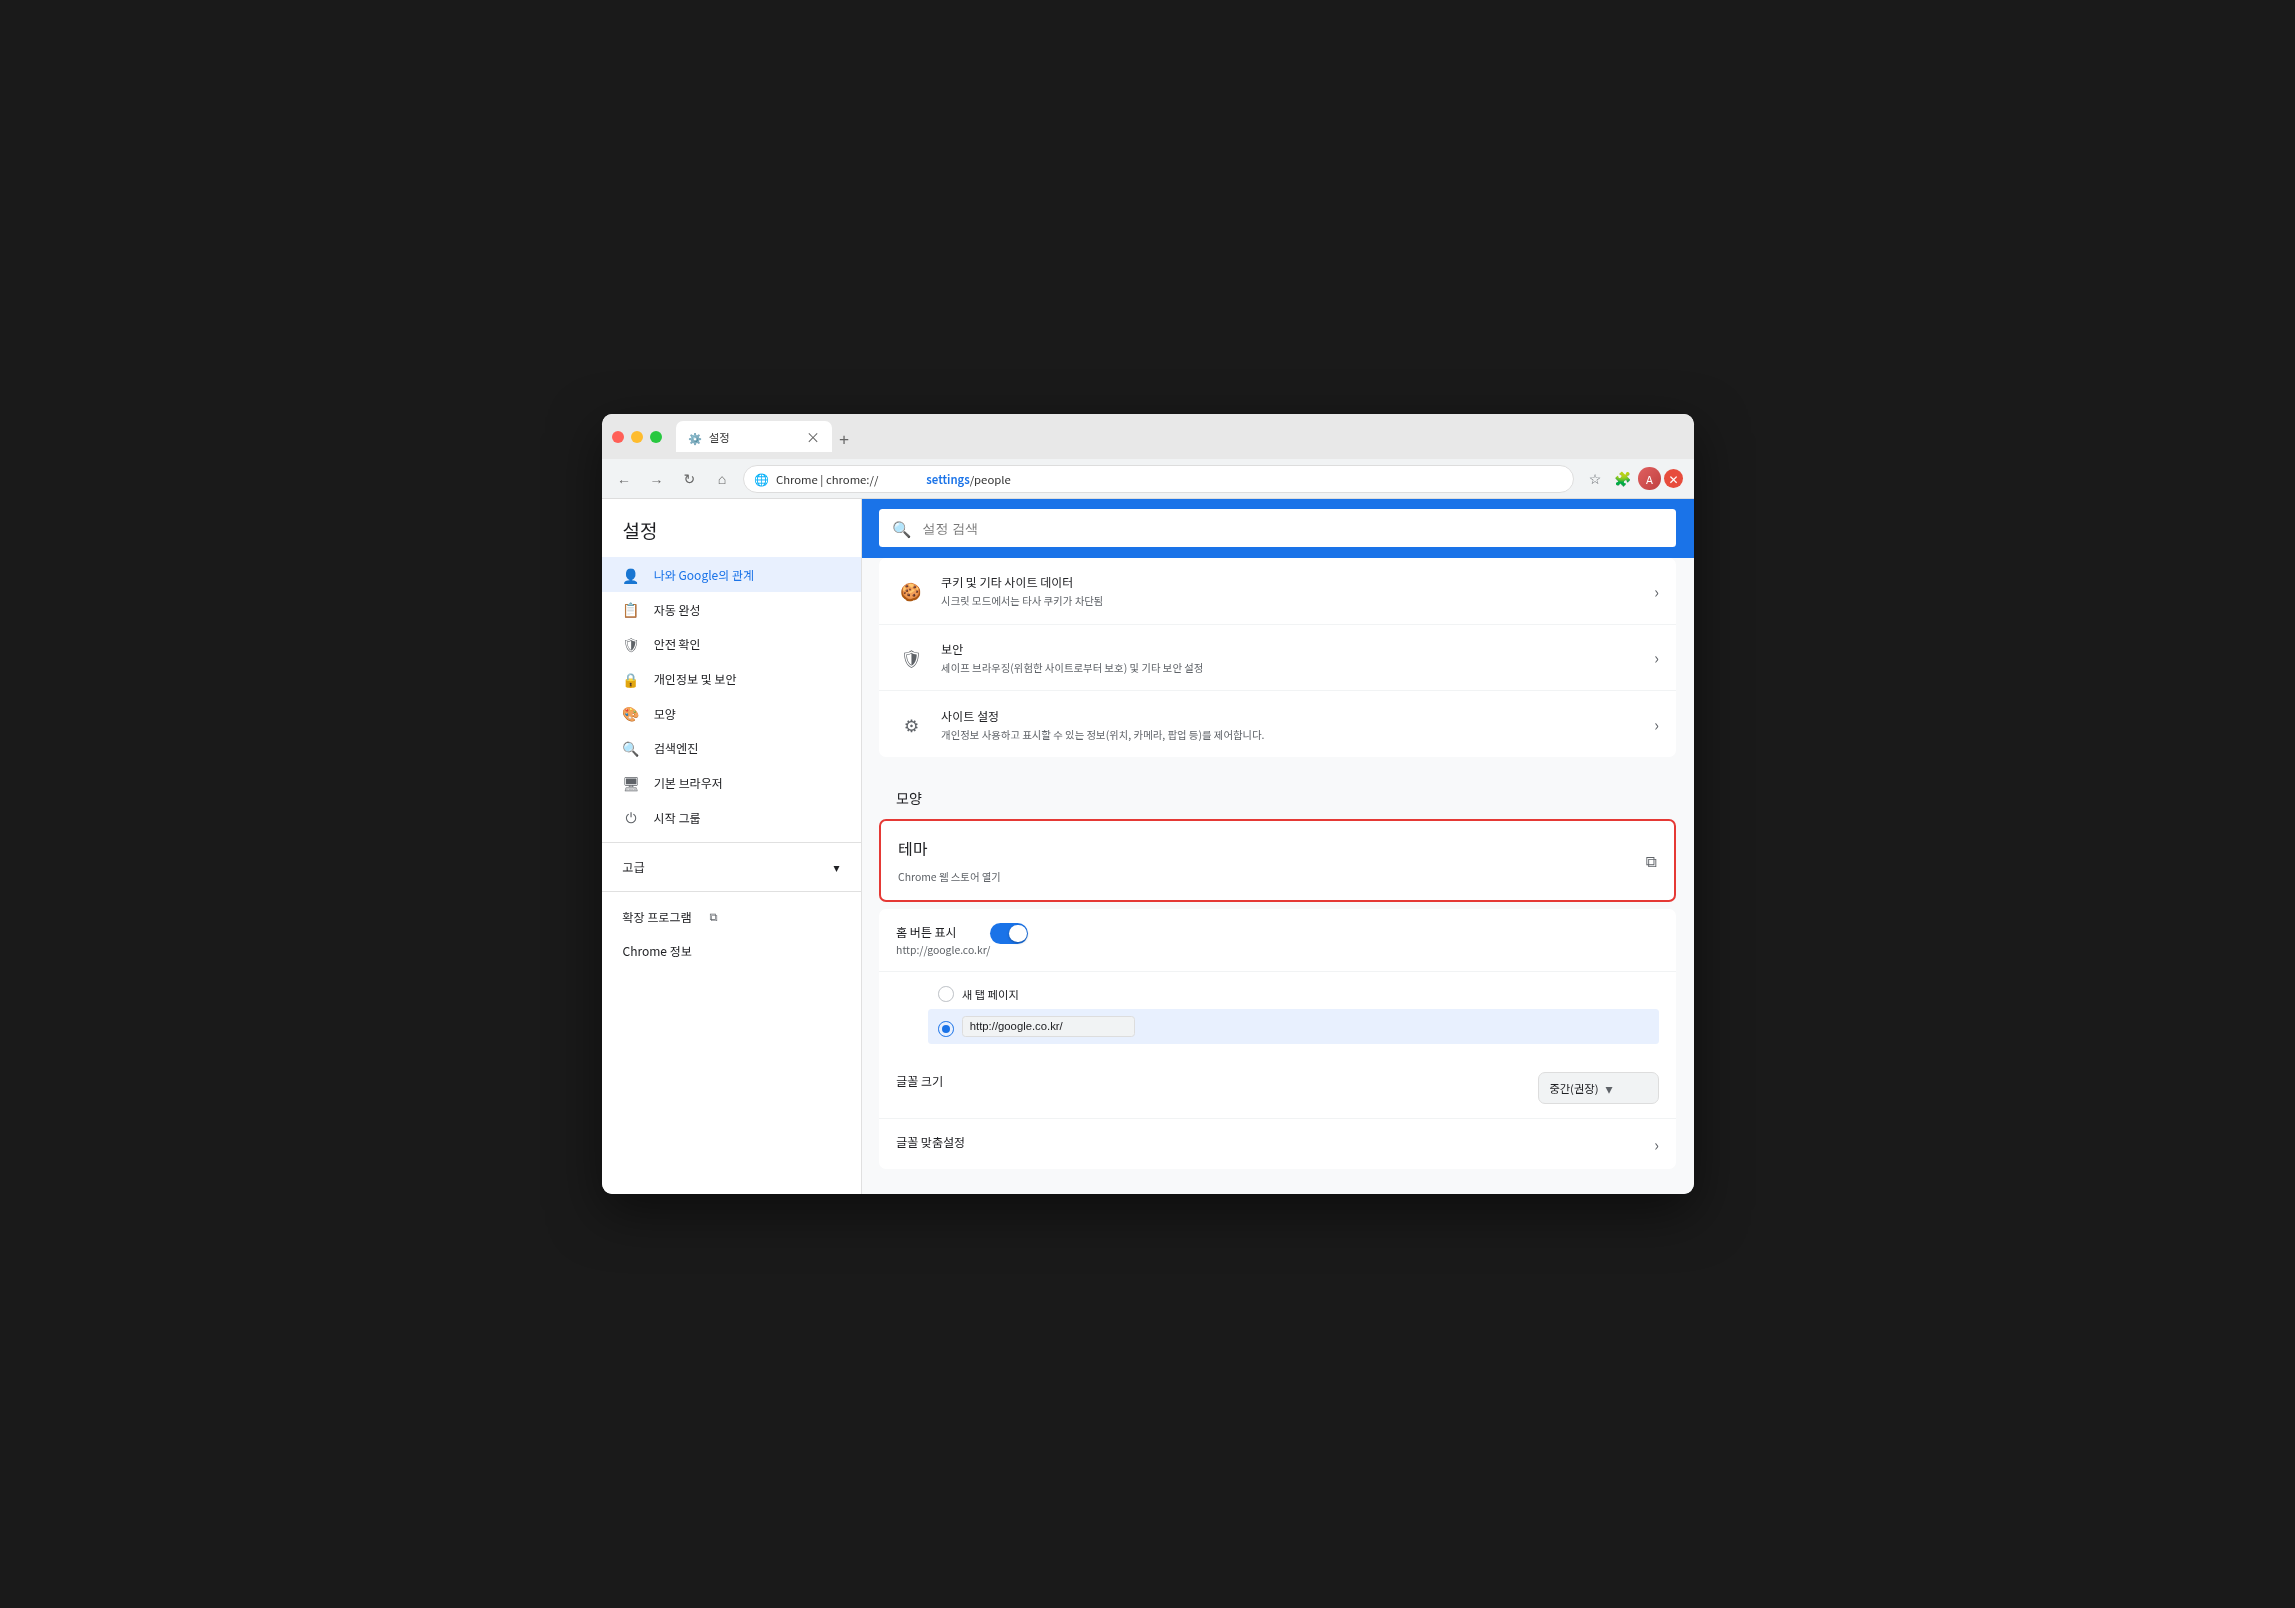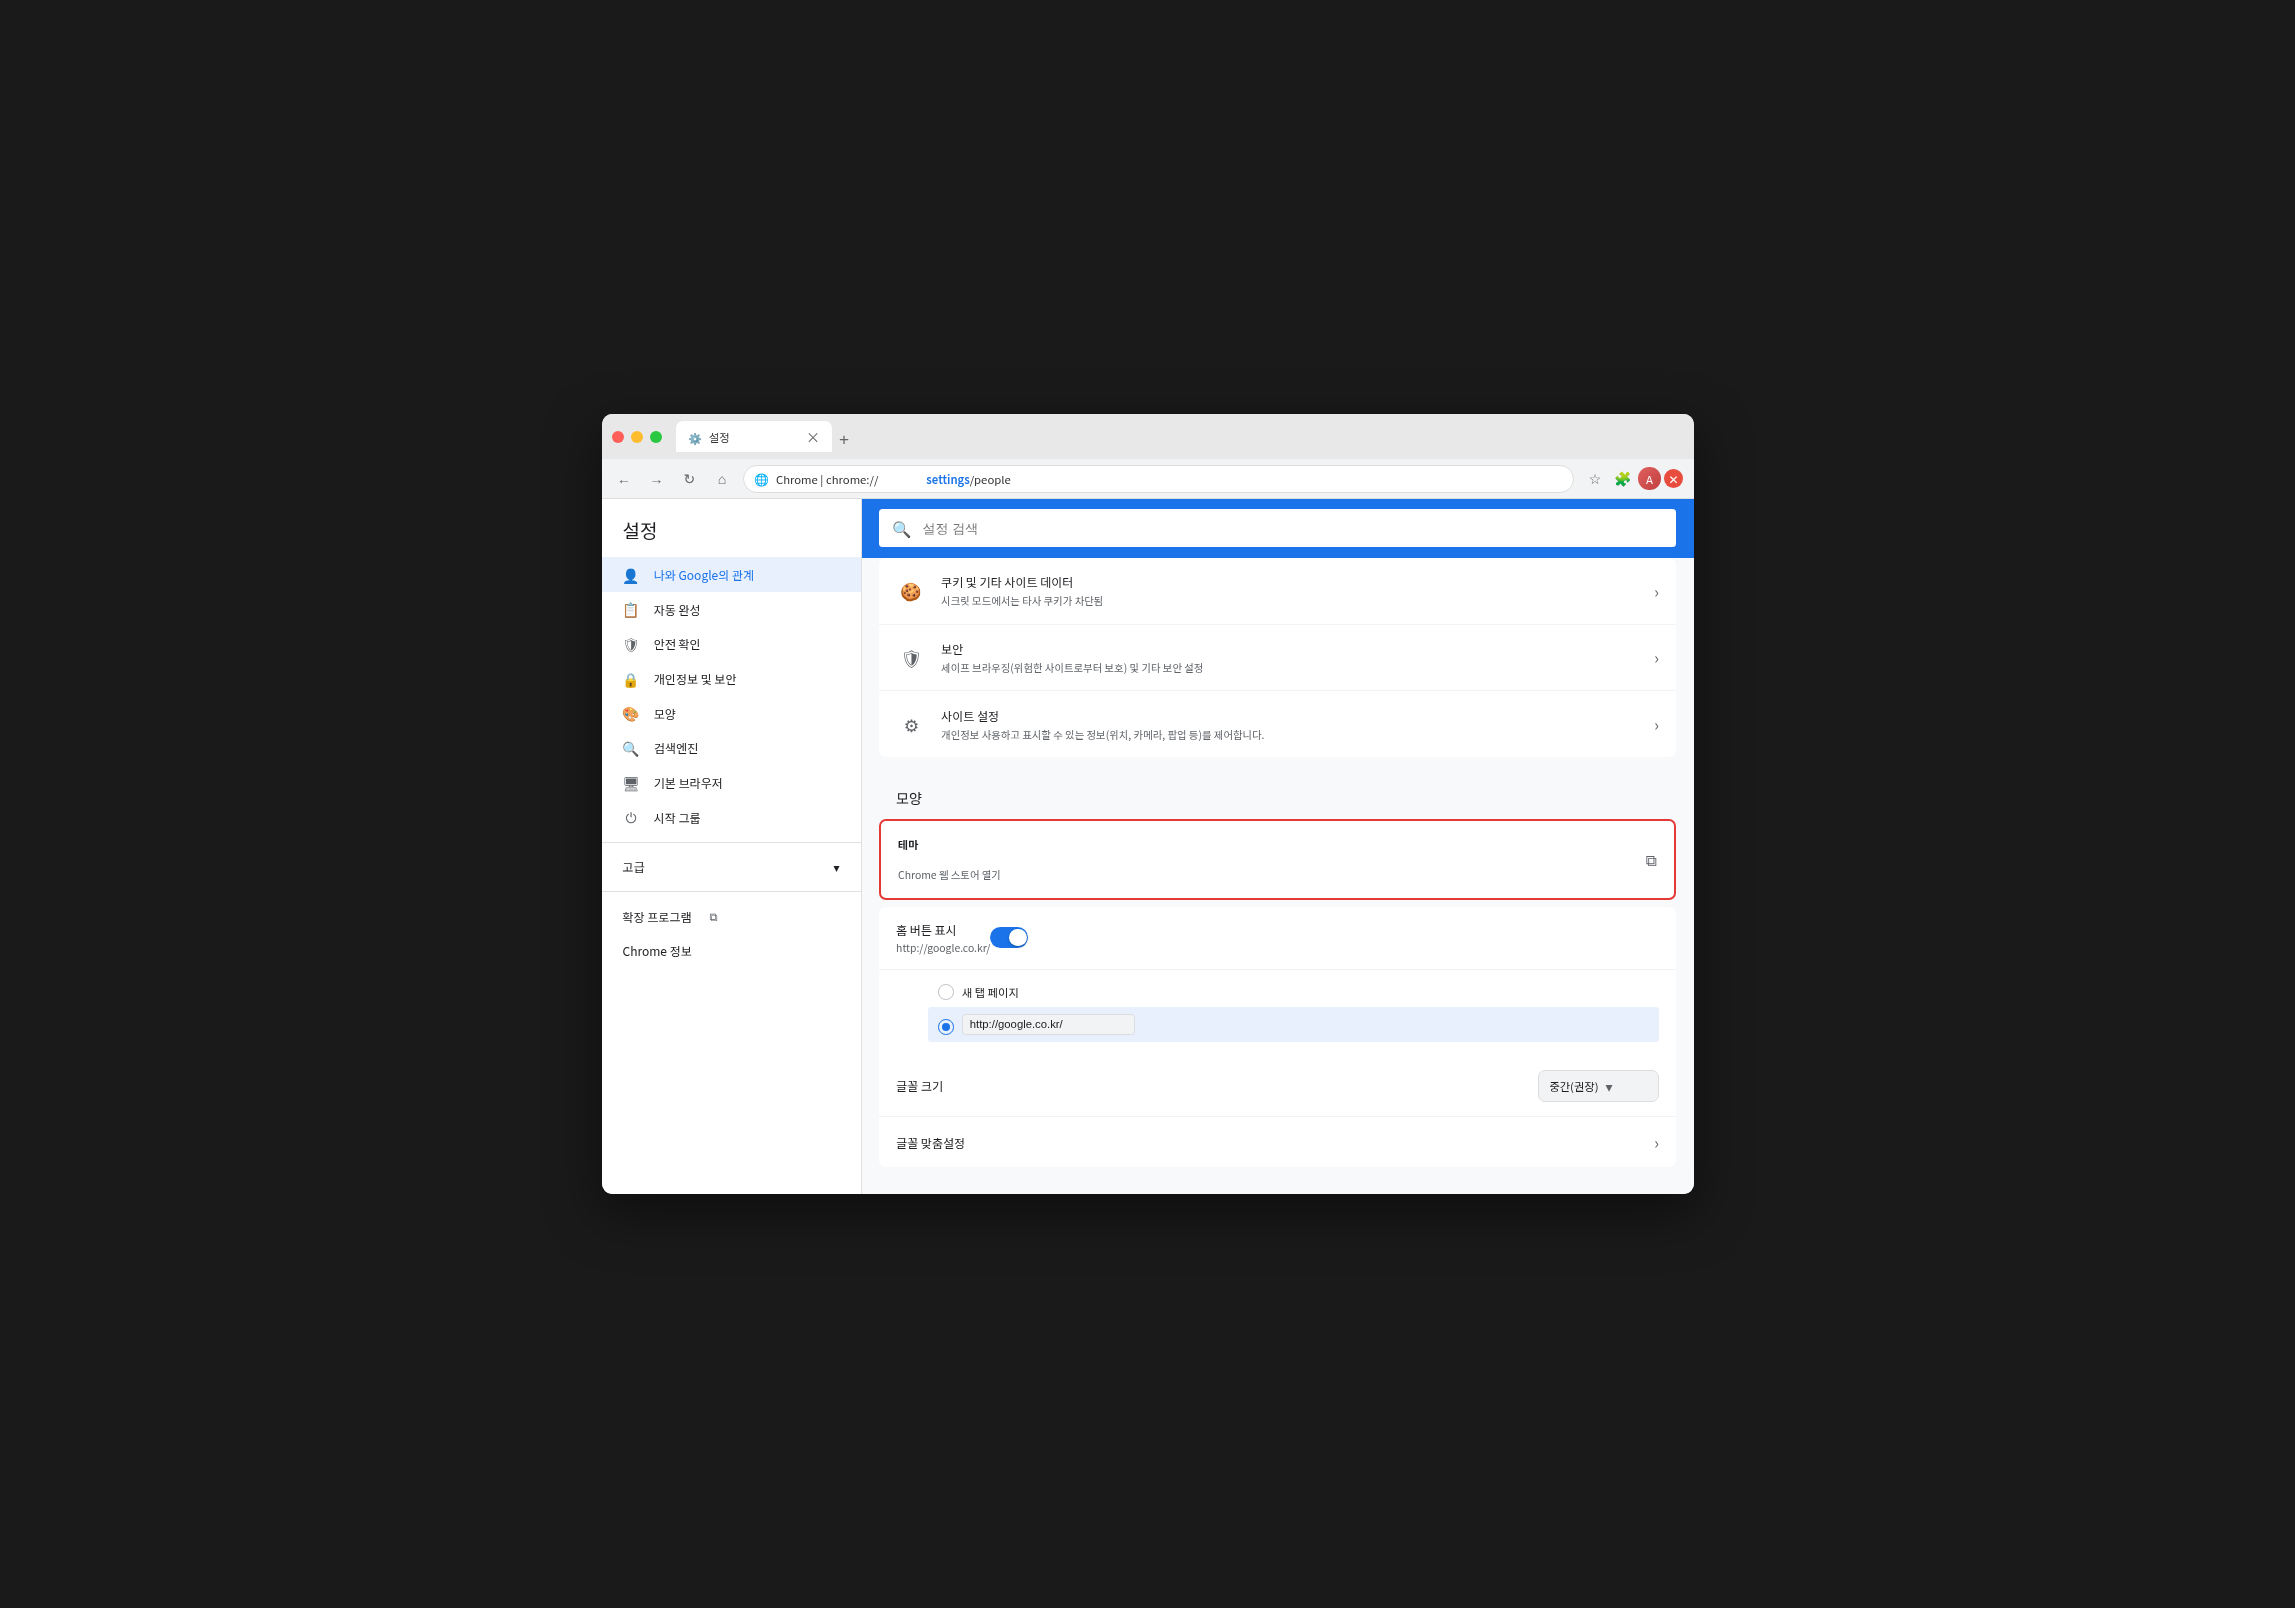--- a/index.html
+++ b/index.html
@@ -328,31 +328,30 @@
       overflow: hidden;
     }
     .theme-row {
       display: flex;
       align-items: center;
       padding: 15.6px 17.3px;
       cursor: pointer;
     }
     .theme-text { flex: 1; }
     .theme-title {
-      font-size: 11px;
-      color: #202124;
-      margin-bottom: 15px;
-      font-weight: bold;
+      font-size: 16px;
+      color: #202124;
+      margin-bottom: 9px;
     }
     .theme-desc { font-size: 10.4px; color: #5f6368; }
     .external-link-icon { color: #5f6368; font-size: 15.6px; }
     
     .setting-row {
       display: flex;
-      align-items: center;
+      align-items: flex-start;
       padding: 14px 17.3px;
       border-bottom: 0.9px solid #f1f3f4;
     }
     .setting-row:last-child { border-bottom: none; }
     .setting-label { flex: 1; font-size: 12px; color: #202124; }
     .setting-sublabel { font-size: 10.4px; color: #5f6368; margin-top: 1.7px; }
     
     .toggle {
       width: 38px;
       height: 21px;

